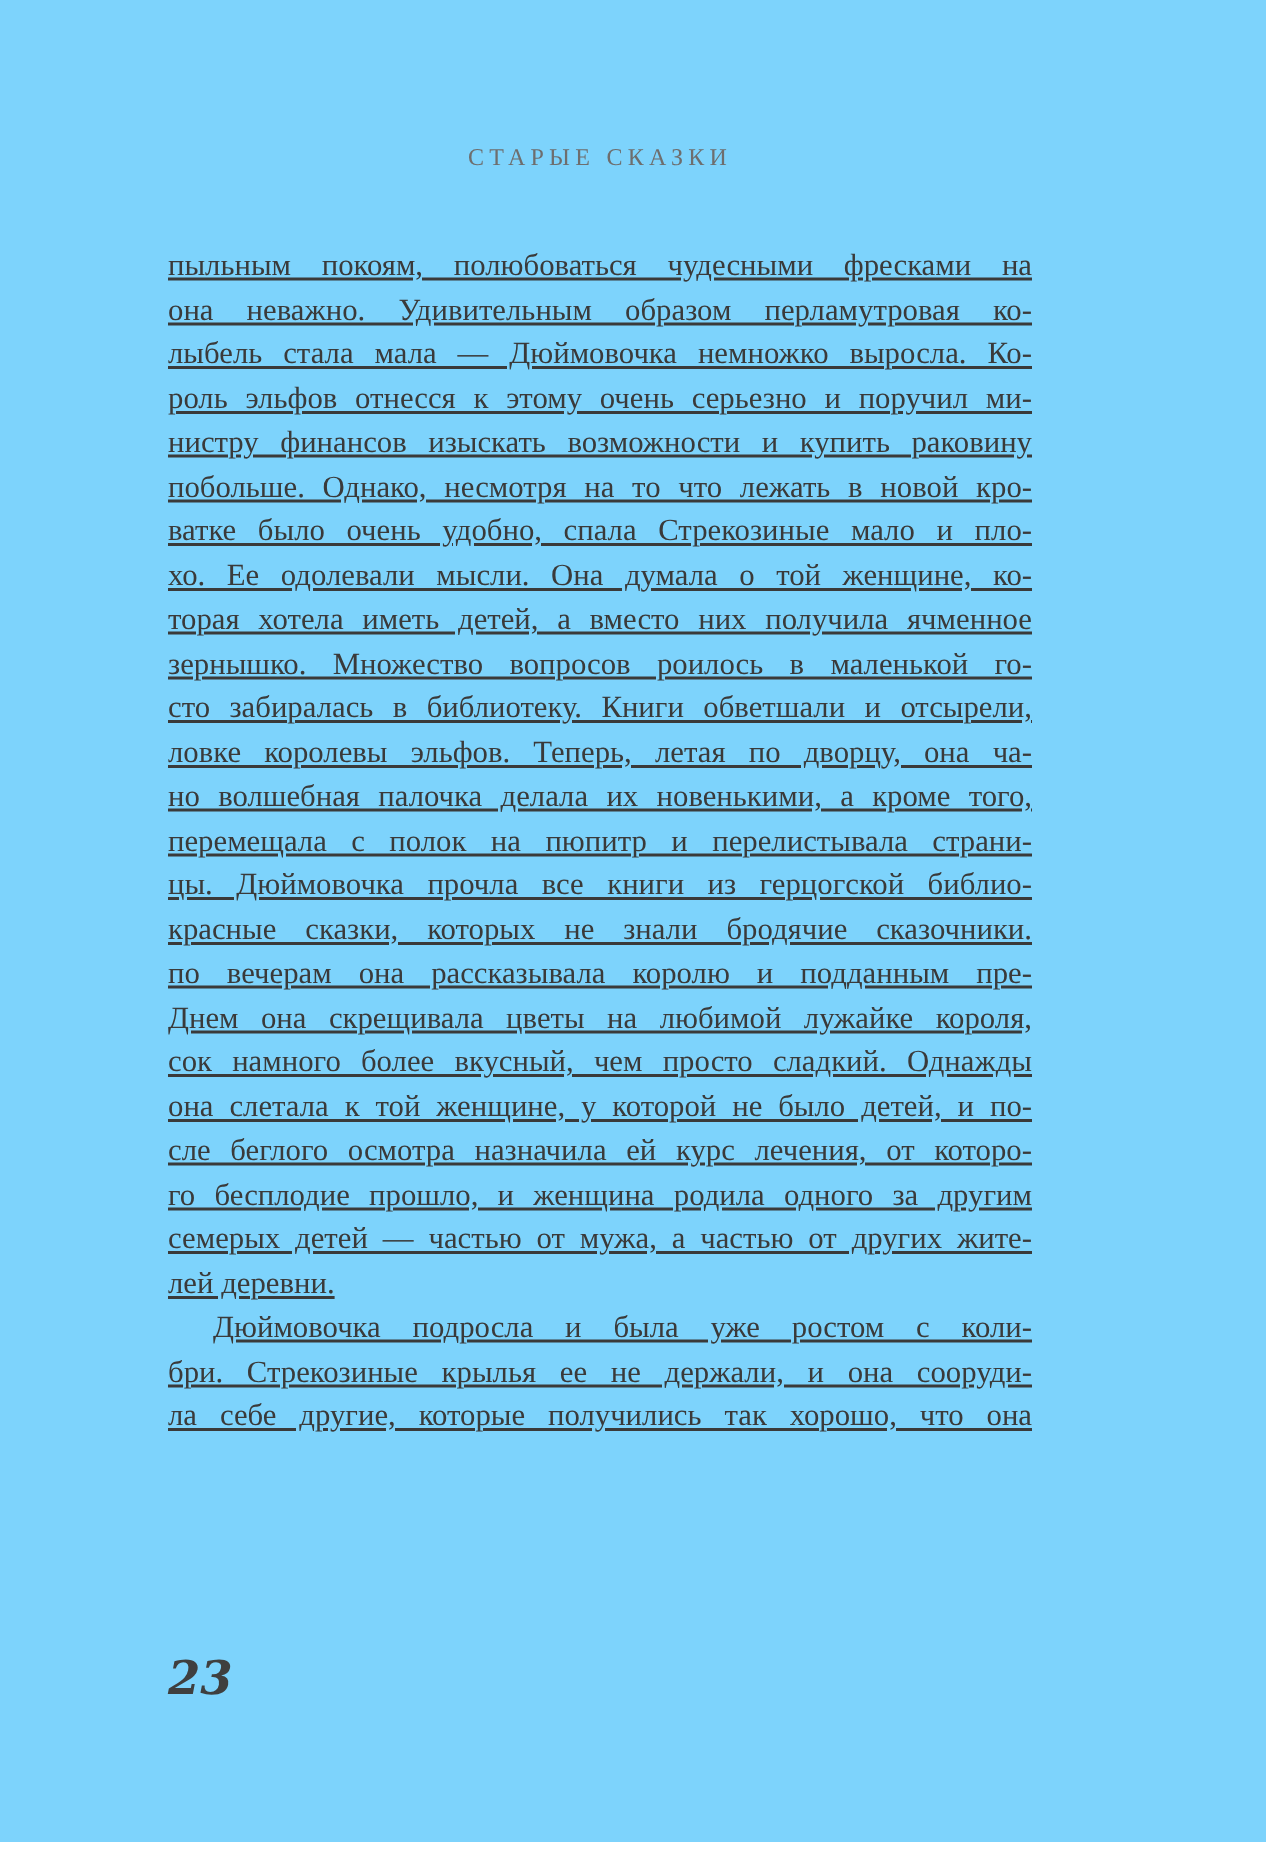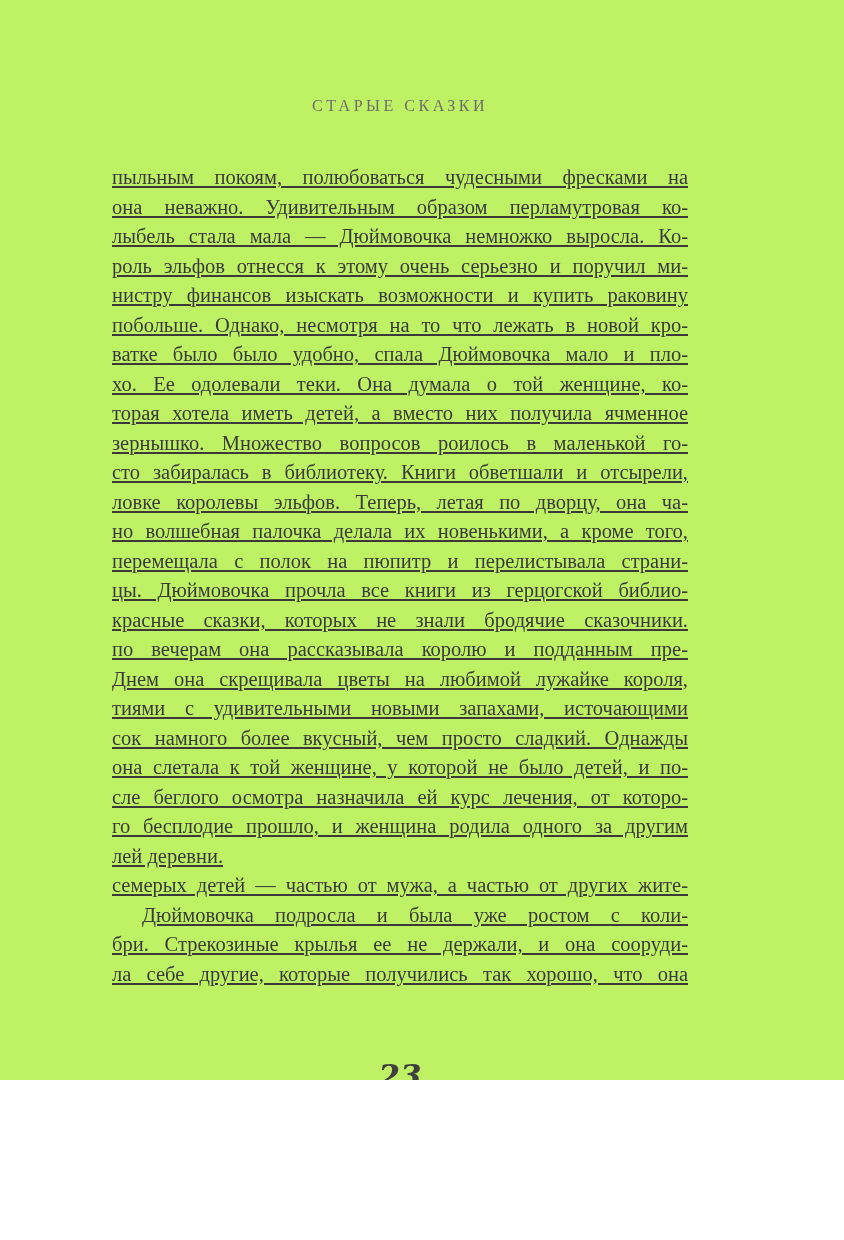--- a/index.html
+++ b/index.html
@@ -3,22 +3,22 @@
   <meta charset="utf-8">
   <style>
     html, body {
       margin: 0;
       padding: 0;
       background: #ffffff;
     }
     .page {
       position: relative;
       width: 844px;
-      height: 1080px;
-      background: #bef264;
+      height: 1228px;
+      background: #7dd3fc;
       font-family: "Liberation Serif", serif;
       overflow: hidden;
     }
     .running-header {
       position: absolute;
       top: 97px;
       left: 112px;
       width: 576px;
       text-align: center;
       font-size: 16px;
@@ -40,62 +40,61 @@
       text-decoration: underline;
     }
     .line.lastline {
       text-align-last: left;
     }
     .line.indent {
       text-indent: 30px;
     }
     .page-number {
       position: absolute;
-      top: 1058px;
+      top: 1101px;
       left: 112px;
       width: 576px;
-      text-align: center;
+      text-align: left;
       font-family: "DejaVu Serif", serif;
       font-style: italic;
       font-weight: 600;
       font-size: 31px;
       color: #3f3f3f;
     }
   </style>
 </head>
 <body>
 
 <div class="page">
   <div class="running-header">СТАРЫЕ СКАЗКИ</div>
 
   <div class="body-text">
       <div class="line">пыльным покоям, полюбоваться чудесными фресками на</div>
       <div class="line">она неважно. Удивительным образом перламутровая ко-</div>
       <div class="line">лыбель стала мала — Дюймовочка немножко выросла. Ко-</div>
       <div class="line">роль эльфов отнесся к этому очень серьезно и поручил ми-</div>
       <div class="line">нистру финансов изыскать возможности и купить раковину</div>
       <div class="line">побольше. Однако, несмотря на то что лежать в новой кро-</div>
-      <div class="line">ватке было было удобно, спала Дюймовочка мало и пло-</div>
-      <div class="line">хо. Ее одолевали теки. Она думала о той женщине, ко-</div>
+      <div class="line">ватке было очень удобно, спала Стрекозиные мало и пло-</div>
+      <div class="line">хо. Ее одолевали мысли. Она думала о той женщине, ко-</div>
       <div class="line">торая хотела иметь детей, а вместо них получила ячменное</div>
       <div class="line">зернышко. Множество вопросов роилось в маленькой го-</div>
       <div class="line">сто забиралась в библиотеку. Книги обветшали и отсырели,</div>
       <div class="line">ловке королевы эльфов. Теперь, летая по дворцу, она ча-</div>
       <div class="line">но волшебная палочка делала их новенькими, а кроме того,</div>
       <div class="line">перемещала с полок на пюпитр и перелистывала страни-</div>
       <div class="line">цы. Дюймовочка прочла все книги из герцогской библио-</div>
       <div class="line">красные сказки, которых не знали бродячие сказочники.</div>
       <div class="line">по вечерам она рассказывала королю и подданным пре-</div>
       <div class="line">Днем она скрещивала цветы на любимой лужайке короля,</div>
-      <div class="line">тиями с удивительными новыми запахами, источающими</div>
       <div class="line">сок намного более вкусный, чем просто сладкий. Однажды</div>
       <div class="line">она слетала к той женщине, у которой не было детей, и по-</div>
       <div class="line">сле беглого осмотра назначила ей курс лечения, от которо-</div>
       <div class="line">го бесплодие прошло, и женщина родила одного за другим</div>
+      <div class="line">семерых детей — частью от мужа, а частью от других жите-</div>
       <div class="line lastline">лей деревни.</div>
-      <div class="line">семерых детей — частью от мужа, а частью от других жите-</div>
       <div class="line indent">Дюймовочка подросла и была уже ростом с коли-</div>
       <div class="line">бри. Стрекозиные крылья ее не держали, и она сооруди-</div>
       <div class="line">ла себе другие, которые получились так хорошо, что она</div>
     </div>
 
   <div class="page-number">23</div>
 </div>
 
 </body></html>

